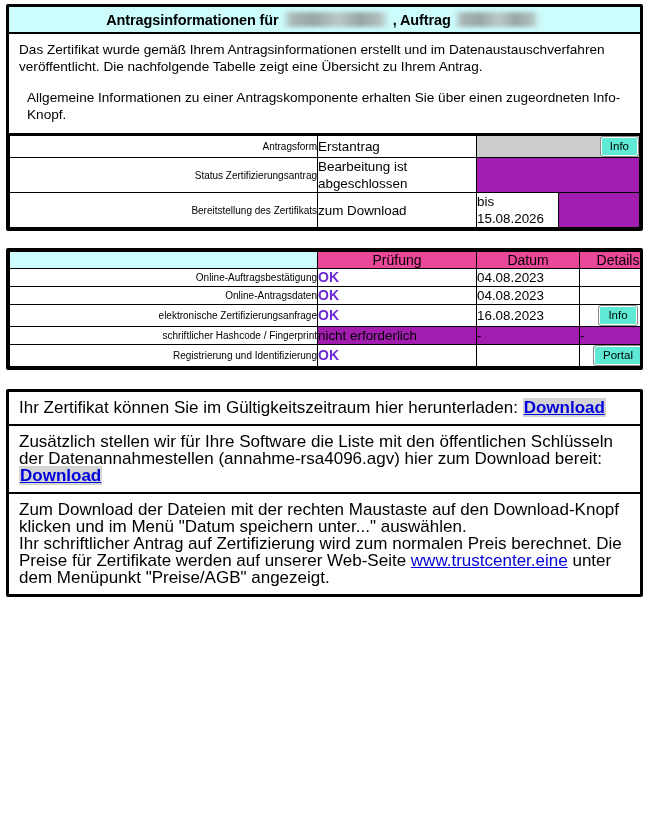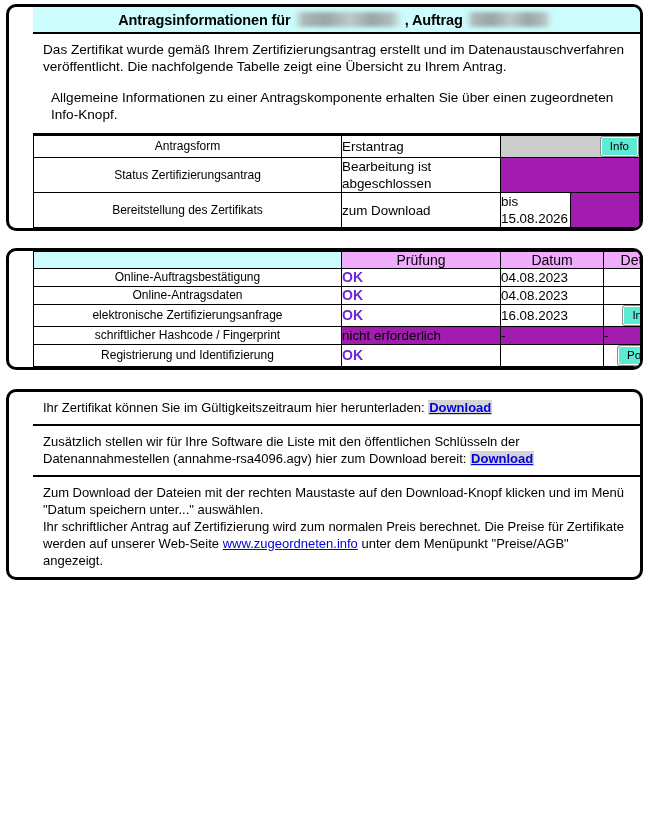--- a/index.html
+++ b/index.html
@@ -19,25 +19,24 @@
     width: 649px;
     height: 839px;
     position: relative;
     box-sizing: border-box;
     padding: 4px 6px 0 6px;
   }
 
   
   .panel {
     border: 3px solid #000000;
-    border-radius: 10px;
+    border-radius: 2px;
     background: #ffffff;
     box-sizing: border-box;
     overflow: hidden;
-    padding-left: 24px;
   }
 
   
   .hdr-strip {
     background: #cdfcfc;
     border-bottom: 2px solid #000000;
     height: 25px;
     display: flex;
     align-items: center;
     justify-content: center;
@@ -83,22 +82,22 @@
   table.grid td, table.grid th {
     border: 1px solid #000000;
     padding: 0;
     vertical-align: middle;
     font-weight: normal;
   }
   .t1-sep { border-top: 3px solid #000000 !important; }
 
   .cell-label {
     font-weight: bold;
-    font-size: 12px;
-    text-align: center;
+    font-size: 10px;
+    text-align: right;
     padding: 6px 8px 6px 13px;
     line-height: 15px;
   }
   .cell-val {
     text-align: left;
     font-size: 13.4px;
     line-height: 17px;
     padding: 6px 4px;
   }
   .cell-gray { background: #a21caf; }
@@ -122,38 +121,38 @@
     background: #5eead4;
     border: 1px solid #8a8a8a;
     border-radius: 3px;
     padding: 3px 9px;
     box-shadow: inset 0 0 0 1px #fdfdfd;
     cursor: default;
   }
 
   
   .t2-head th {
-    background: #f0abfc;
+    background: #ec4899;
     border: none;
     font-weight: bold;
     font-size: 14px;
     text-align: center;
     padding: 3px 0 4px 0;
   }
   .t2-head th.blank { background: #cdfcfc; }
   .t2-firstrow td { border-top: 2px solid #000000; }
 
   
   .gap-a { height: 17px; }
   .gap-b { height: 19px; }
 
   
   .notes .note {
     padding: 7px 10px 8px 10px;
-    font-size: 13px;
+    font-size: 17px;
     line-height: 17px;
   }
   .notes .note + .note { border-top: 2px solid #000000; }
   .dl-link {
     color: #0000dd;
     font-weight: bold;
     text-decoration: underline;
     background: #d4d4d4;
     padding: 0 1px;
     cursor: pointer;
@@ -172,21 +171,21 @@
   <div class="panel">
 
     <div class="hdr-strip">
       <span>Antragsinformationen für</span>
       <span class="redact r1"></span>
       <span>, Auftrag</span>
       <span class="redact r2"></span>
     </div>
 
     <div class="intro">
-      <p>Das Zertifikat wurde gemäß Ihrem Zertifizierungsantrag erstellt und im Datenaustauschverfahren veröffentlicht. Die nachfolgende Tabelle zeigt eine Übersicht zu Ihrem Antrag.</p>
+      <p>Das Zertifikat wurde gemäß Ihrem Antragsinformationen erstellt und im Datenaustauschverfahren veröffentlicht. Die nachfolgende Tabelle zeigt eine Übersicht zu Ihrem Antrag.</p>
       <p>Allgemeine Informationen zu einer Antragskomponente erhalten Sie über einen zugeordneten Info-Knopf.</p>
     </div>
 
     <table class="grid">
       <tbody>
         <tr>
           <td class="cell-label t1-sep" style="width:307px;">Antragsform</td>
           <td class="cell-val t1-sep" style="width:158px;">Erstantrag</td>
           <td class="cell-btn t1-sep" colspan="2">
             <span class="btn">Info</span>
@@ -268,18 +267,18 @@
     </div>
 
     <div class="note">
       <span>Zusätzlich stellen wir für Ihre Software die Liste mit den öffentlichen Schlüsseln der Datenannahmestellen (annahme-rsa4096.agv) hier zum Download bereit:</span>
       <span class="dl-link">Download</span>
     </div>
 
     <div class="note">
       <span>Zum Download der Dateien mit der rechten Maustaste auf den Download-Knopf klicken und im Menü "Datum speichern unter..." auswählen.</span><br>
       <span>Ihr schriftlicher Antrag auf Zertifizierung wird zum normalen Preis berechnet. Die Preise für Zertifikate werden auf unserer Web-Seite</span>
-      <span class="web-link">www.zugeordneten.info</span>
+      <span class="web-link">www.trustcenter.eine</span>
       <span>unter dem Menüpunkt "Preise/AGB" angezeigt.</span>
     </div>
   </div>
 
 </div>
 
 </body></html>

